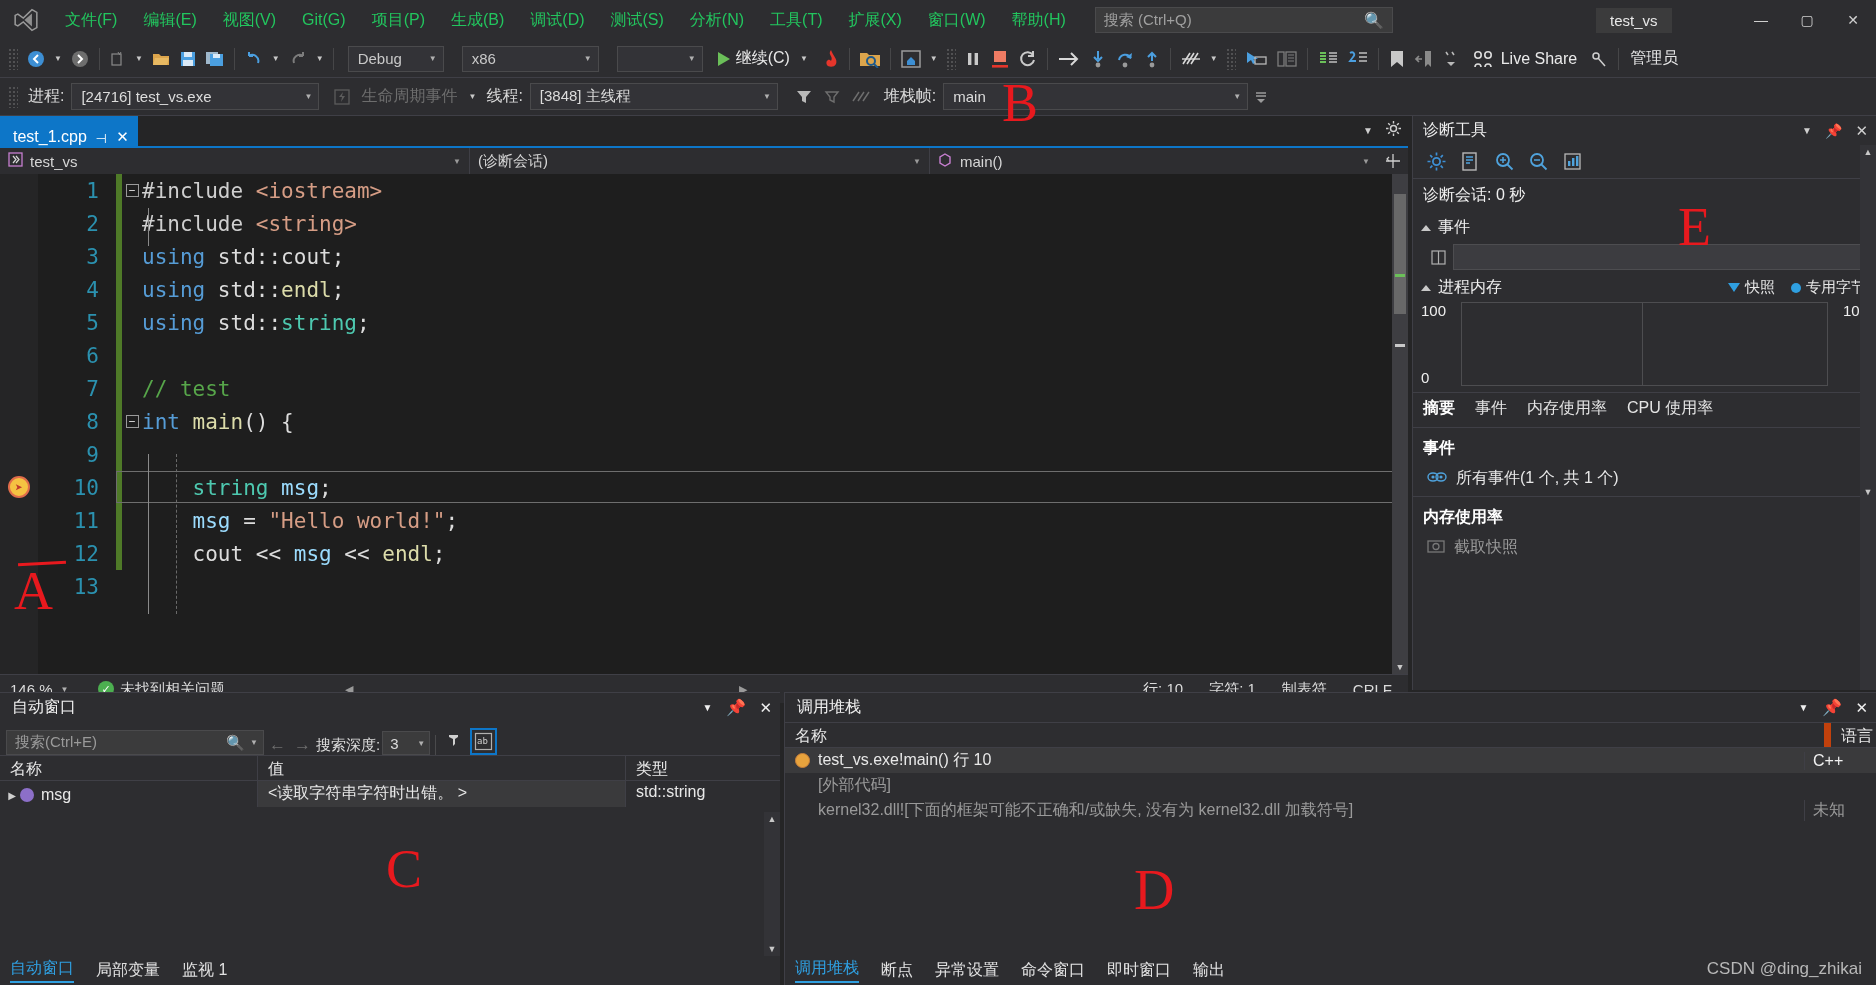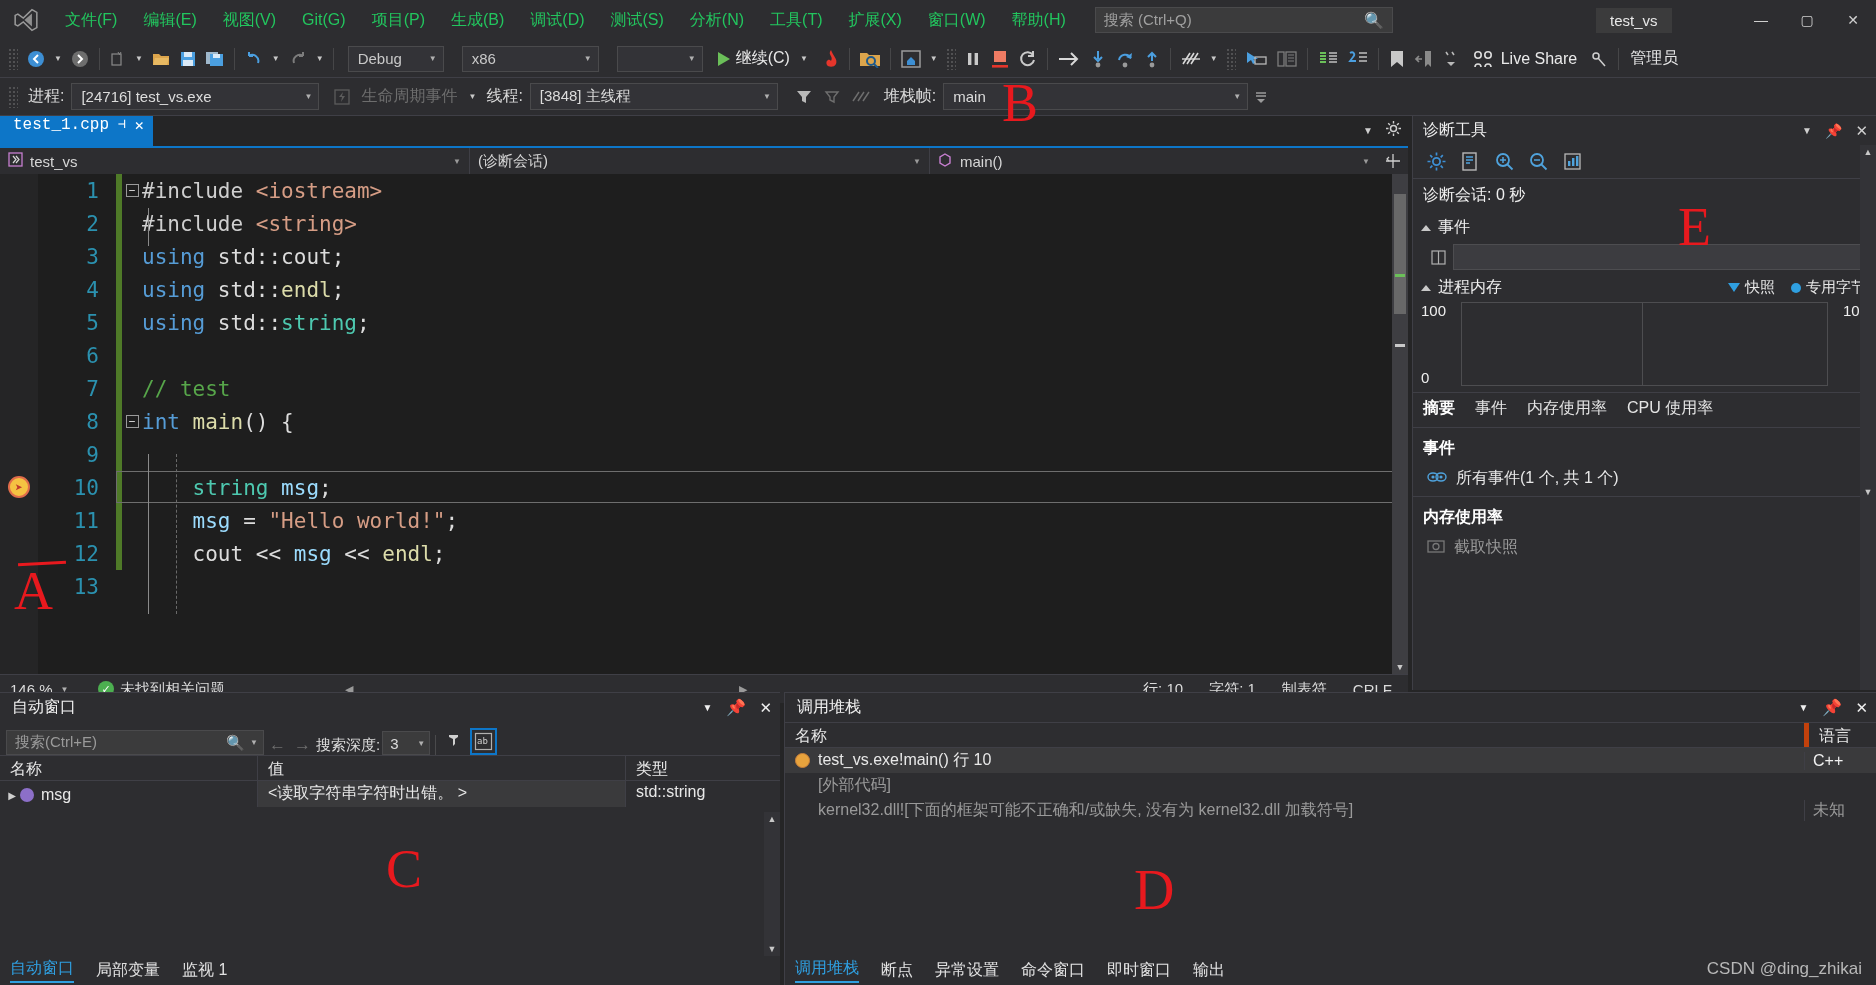--- a/index.html
+++ b/index.html
@@ -52,21 +52,21 @@
   .dbg-combo { height:27px; background:#333337; border:1px solid #4a4a4c; display:flex; align-items:center; padding:0 6px 0 9px; font-size:15px; color:#dcdcdc; }
   .dbg-combo .ar{ font-size:8px; color:#b0b0b0; margin-left:auto; padding-left:10px;}
   .dimmed { color:#6d6d6d; }
 
   
   .body { position:absolute; top:116px; left:0; width:1876px; height:869px; }
 
   
   .editor-col { position:absolute; left:0; top:0; width:1408px; height:574px; background:#252526; }
   .tabstrip { height:30px; background:#252526; display:flex; align-items:flex-end; position:relative; }
-  .tab { height:30px; background:#0d76c8; display:flex; align-items:flex-start; padding:0 9px 0 13px; gap:9px; font-size:16px; color:#fff;font-family:Liberation Mono, monospace; }
+  .tab { height:30px; background:#0d76c8; display:flex; align-items:flex-end; padding:0 9px 0 13px; gap:9px; font-size:16px; color:#fff; }
   .tab .pin { font-size:13px; }
   .tab .x { font-size:15px; }
   .tabstrip-right { position:absolute; right:6px; top:4px; display:flex; gap:12px; align-items:center; color:#cfcfcf;}
   .navbar-row { height:28px; background:#2d2d30; display:flex; align-items:center; border-top:2px solid #0d76c8; }
   .nav-combo { height:26px; background:#2d2d30; border-right:1px solid #3f3f46; display:flex; align-items:center; padding:0 8px; font-size:15px; color:#d6d6d6; }
   .nav-combo .ar { margin-left:auto; font-size:8px; color:#9a9a9a; padding-left:8px; }
   .nav-split { width:30px; display:flex; align-items:center; justify-content:center; color:#cfcfcf; }
 
   .codearea { position:relative; height:500px; background:#1e1e1e; overflow:hidden; font-family:"DejaVu Sans Mono","Liberation Mono",monospace; }
   .gutter-break { position:absolute; left:0; top:0; width:38px; height:100%; background:#252526; }
@@ -823,21 +823,21 @@
     <div class="cstack">
       <div class="cs-head">
         <span>调用堆栈</span>
         <span style="flex:1"></span>
         <span style="font-size:10px;margin-right:14px">▼</span>
         <span style="margin-right:13px">📌</span>
         <span style="font-size:15px">✕</span>
       </div>
       <div class="cs-grid-head">
         <div class="gh" style="flex:1;border-right:none">名称</div>
-        <div class="gh" style="width:72px;border-right:none;border-left:5px solid #c2410c">语言</div>
+        <div class="gh" style="width:52px;border-right:none;border-left:7px solid #c2410c">语言</div>
       </div>
       <div class="cs-row" style="background:#3a3a3c;">
         <span class="cs-name cs-cur">
           <span class="cs-ico"></span>
           <span>test_vs.exe!main() 行 10</span>
         </span>
         <span class="cs-lang">C++</span>
       </div>
       <div class="cs-row">
         <span class="cs-name cs-dim" style="padding-left:33px">[外部代码]</span>

